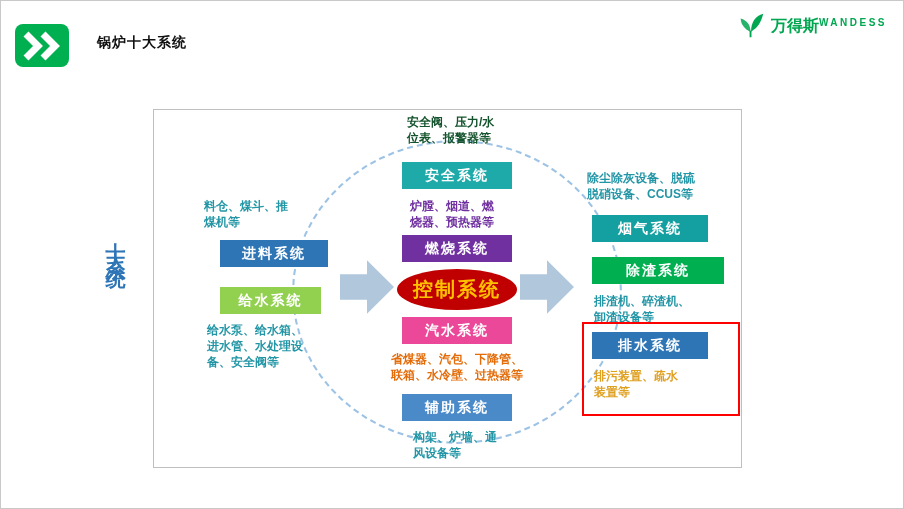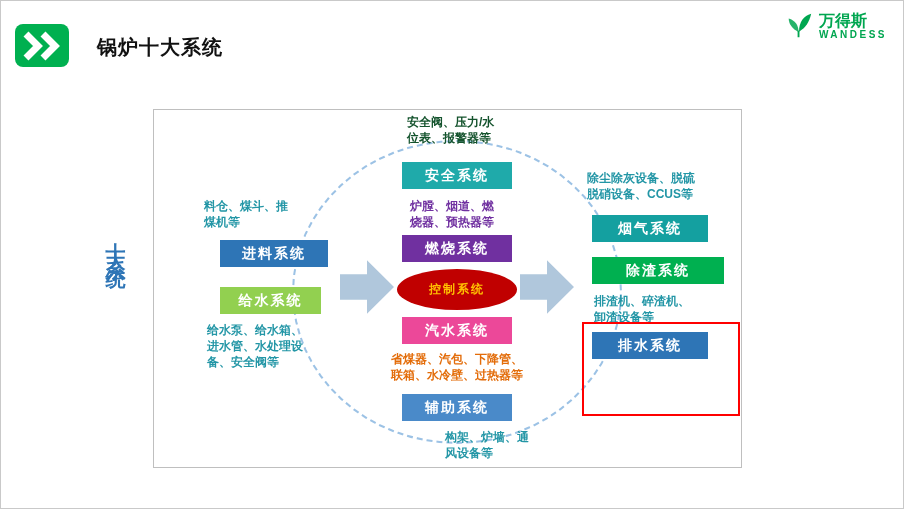--- a/index.html
+++ b/index.html
@@ -1,35 +1,35 @@
 <!DOCTYPE html>
 <html><head>
 <meta charset="utf-8">
 <style>
   * { margin:0; padding:0; box-sizing:border-box; }
   body { background:#e9e9e9; font-family:"Liberation Sans","DejaVu Sans",sans-serif; }
   .slide { position:relative; width:904px; height:509px; background:#fff; border:1px solid #c9c9c9; overflow:hidden; }
 
   
   .chevron-badge { position:absolute; left:14px; top:23px; width:54px; height:43px; border-radius:8px; display:flex; align-items:center; justify-content:center; }
-  .page-title { position:absolute; left:96px; top:33px; font-size:20px; font-weight:bold; color:#111; letter-spacing:1px; }
+  .page-title { position:absolute; left:96px; top:33px; font-size:14px; font-weight:bold; color:#111; letter-spacing:1px; }
   .brand { position:absolute; right:16px; top:10px; display:flex; align-items:center; gap:5px; }
-  .brand-text { display:flex; flex-direction:column; line-height:1.1; }
+  .brand-text { display:flex; flex-direction:row; line-height:1.1; }
   .brand-name { font-size:16px; font-weight:bold; }
   .brand-sub { font-size:10px; font-weight:bold; letter-spacing:2.5px; }
 
   
   .side-label { position:absolute; left:102px; top:226px; writing-mode:vertical-rl; text-orientation:upright; font-size:20px; font-weight:bold; letter-spacing:8px; }
 
   
   .canvas { position:absolute; left:152px; top:108px; width:589px; height:359px; border:1px solid #bfbfbf; background:#fff; }
   .dashed-ellipse { position:absolute; left:138px; top:30px; width:330px; height:304px; border:2px dashed #9cc2e5; border-radius:50%; }
 
   .box { position:absolute; height:27px; line-height:27px; color:#fff; font-size:14px; font-weight:bold; text-align:center; letter-spacing:2px; z-index:2; }
-  .oval { position:absolute; width:120px; height:41px; line-height:41px; border-radius:50%; font-size:12px; font-weight:bold; text-align:center; letter-spacing:2px; z-index:2; }
+  .oval { position:absolute; width:120px; height:41px; line-height:41px; border-radius:50%; font-size:20px; font-weight:bold; text-align:center; letter-spacing:2px; z-index:2; }
   .note { position:absolute; font-size:12px; font-weight:bold; line-height:1.35; white-space:pre-line; z-index:2; }
 
   .arrow { position:absolute; width:54px; height:58px; z-index:1;
            clip-path:polygon(0 28%, 50% 28%, 50% 4%, 100% 50%, 50% 96%, 50% 72%, 0 72%); }
 
   .highlight-rect { position:absolute; left:428px; top:212px; width:158px; height:94px; border:2px solid #ff0000; z-index:3; }
 </style>
 </head>
 <body>
 
@@ -69,21 +69,21 @@
 烧器、预热器等</div>
     <div class="box" style="left: 248px; top: 125px; width: 110px; background: rgb(112, 48, 160);">燃烧系统</div>
 
     <div class="oval" style="left: 243px; top: 159px; background: rgb(192, 0, 0); color: rgb(255, 192, 0);">控制系统</div>
 
     <div class="box" style="left: 248px; top: 207px; width: 110px; background: #ec4899;">汽水系统</div>
     <div class="note" style="left: 237px; top: 241px; width: 150px; color: rgb(227, 108, 9);">省煤器、汽包、下降管、
 联箱、水冷壁、过热器等</div>
 
     <div class="box" style="left: 248px; top: 284px; width: 110px; background: rgb(74, 138, 201);">辅助系统</div>
-    <div class="note" style="left: 259px; top: 319px; width: 100px; color: rgb(35, 150, 166); margin-left: 32px;">构架、炉墙、通
+    <div class="note" style="left: 259px; top: 319px; width: 100px; color: rgb(35, 150, 166);">构架、炉墙、通
 风设备等</div>
 
     <div class="note" style="left: 50px; top: 88px; width: 105px; color: rgb(35, 150, 166);">料仓、煤斗、推
 煤机等</div>
     <div class="box" style="left: 66px; top: 130px; width: 108px; background: rgb(46, 117, 182);">进料系统</div>
 
     <div class="box" style="left: 66px; top: 177px; width: 101px; background: rgb(146, 208, 80);">给水系统</div>
     <div class="note" style="left: 53px; top: 212px; width: 120px; color: rgb(35, 150, 166);">给水泵、给水箱、
 进水管、水处理设
 备、安全阀等</div>
@@ -94,15 +94,17 @@
     <div class="note" style="left: 433px; top: 60px; width: 130px; color: rgb(35, 150, 166);">除尘除灰设备、脱硫
 脱硝设备、CCUS等</div>
     <div class="box" style="left: 438px; top: 105px; width: 116px; background: rgb(20, 160, 160);">烟气系统</div>
 
     <div class="box" style="left: 438px; top: 147px; width: 132px; background: rgb(0, 176, 80);">除渣系统</div>
     <div class="note" style="left: 440px; top: 183px; width: 115px; color: rgb(35, 150, 166);">排渣机、碎渣机、
 卸渣设备等</div>
 
     <div class="highlight-rect"></div>
     <div class="box" style="left: 438px; top: 222px; width: 116px; background: rgb(46, 117, 182);">排水系统</div>
+    <div class="note" style="left: 440px; top: 258px; width: 105px; color: rgb(223, 160, 32);">排污装置、疏水
+装置等</div>
 
   </div>
 </div>
 
 </body></html>

